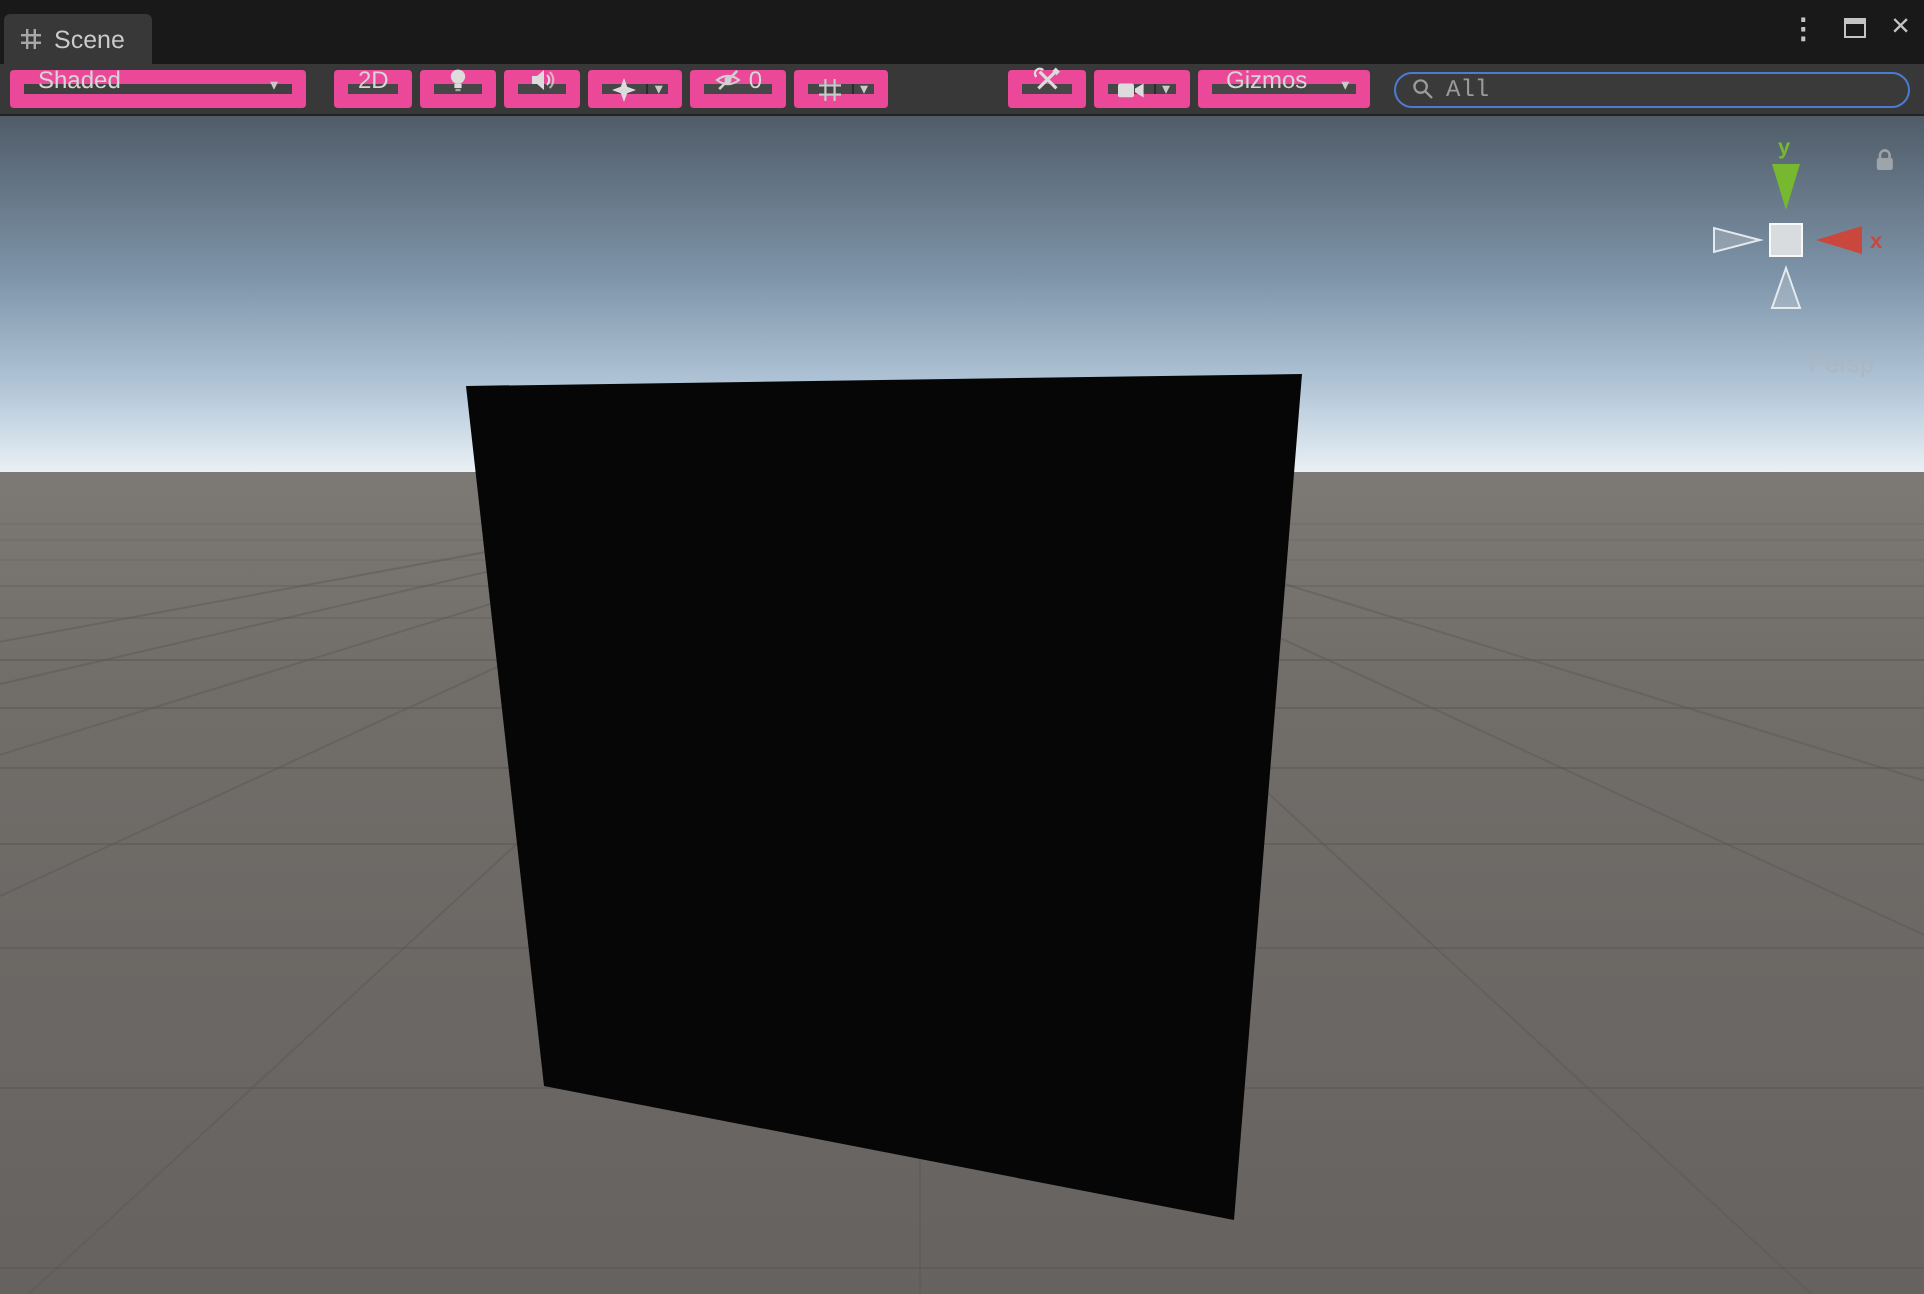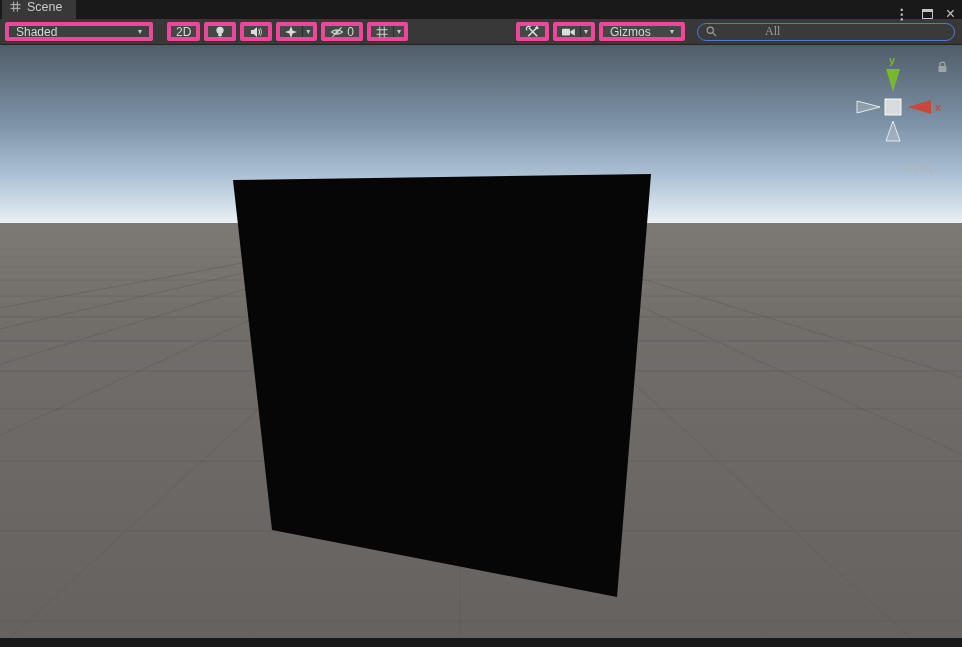--- a/index.html
+++ b/index.html
@@ -5,58 +5,58 @@
   * { box-sizing: border-box; }
   html,body { margin:0; padding:0; }
   body {
     width:962px; height:647px; overflow:hidden;
     background:#191919;
     font-family:"Liberation Sans", sans-serif;
     user-select:none;
   }
 
   
-  .tabbar { height:19px; background:#191919; display:flex; align-items:flex-end; position:relative; }
+  .tabbar { height:32px; background:#191919; display:flex; align-items:flex-end; position:relative; }
   .tab {
     margin-left:2px; height:25px; background:#383838; color:#CBCBCB;
     display:flex; align-items:center; gap:6px; padding:0 14px 0 8px;
     font-size:12.5px; border-radius:3px 3px 0 0;
   }
   .win-controls { position:absolute; right:7px; top:0; height:28px; display:flex; align-items:center; gap:13px; color:#C4C4C4; }
   .menu-dots { font-size:14px; font-weight:bold; line-height:1; }
   .max-box { width:11px; height:10px; border:1px solid #C4C4C4; border-top-width:3px; }
   .close-x { font-size:16px; line-height:1; }
 
   
   .toolbar {
     height:26px; background:#383838; border-bottom:1px solid #232323;
     display:flex; align-items:center; padding:0 5px; gap:4px;
   }
   .tb-btn, .tb-group {
-    height:19px; background:#464646; border:4px solid #ec4899; border-radius:2px;
-    color:#D6D6D6; display:flex; align-items:center; justify-content:center; font-size:12px;
+    height:19px; background:#464646; border:7px solid #ec4899; border-radius:2px;
+    color:#D6D6D6; display:flex; align-items:flex-end; justify-content:center; font-size:12px;
   }
   .tb-btn { padding:0 5px; min-width:28px; }
   .tb-group { padding:0; }
   .tb-group > span { display:flex; align-items:center; justify-content:center; height:100%; padding:0 4px; }
   .tb-group .chev-cell { border-left:1px solid #2B2B2B; padding:0 3px; }
   .chev { font-size:8px; color:#C9C9C9; line-height:1; }
   .shaded-dd { width:148px; justify-content:space-between; padding:0 7px; background:#3F3F3F; }
   .count-txt { font-size:12px; color:#D6D6D6; margin-left:3px; }
   .gizmos-dd { width:86px; justify-content:space-between; padding:0 7px;gap:17px; }
   .tools-btn { margin-left:auto; }
 
   .search-field {
     width:258px; height:18px; margin-left:8px; margin-right:2px;
     border:1px solid #4C7BD1; border-radius:9px; background:#3A3A3A;
     display:flex; align-items:center; gap:5px; padding:0 8px 0 7px;
   }
   .search-field input {
     flex:1; background:transparent; border:0; outline:0; padding:0;
-    color:#9A9A9A; font-size:12px; font-family:Liberation Serif, serif;margin-left:42px;
+    color:#9A9A9A; font-size:12px; font-family:Liberation Mono, monospace;
   }
 
   
   .viewport { position:relative; width:962px; height:593px; background:#6E6A66; overflow:hidden; }
   .scene-canvas { position:absolute; left:0; top:0; display:block; }
 
   .axis-gizmo { position:absolute; left:845px; top:2px; width:104px; height:100px; }
   .axis-gizmo text { font-size:11px; font-weight:bold; font-family:"Liberation Sans", sans-serif; }
 
   .persp-label { position:absolute; right:25px; top:117px; font-size:12.5px; color:#AEB7BF; opacity:.92; }

